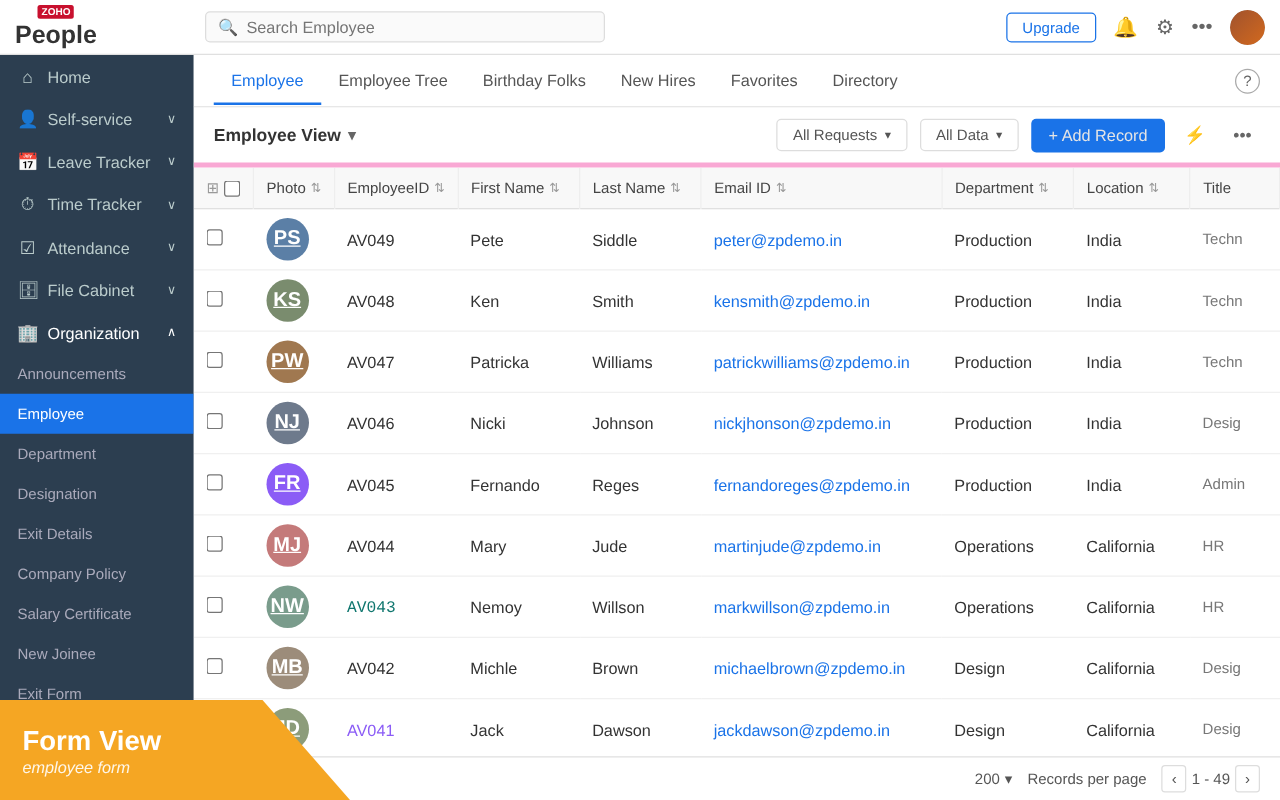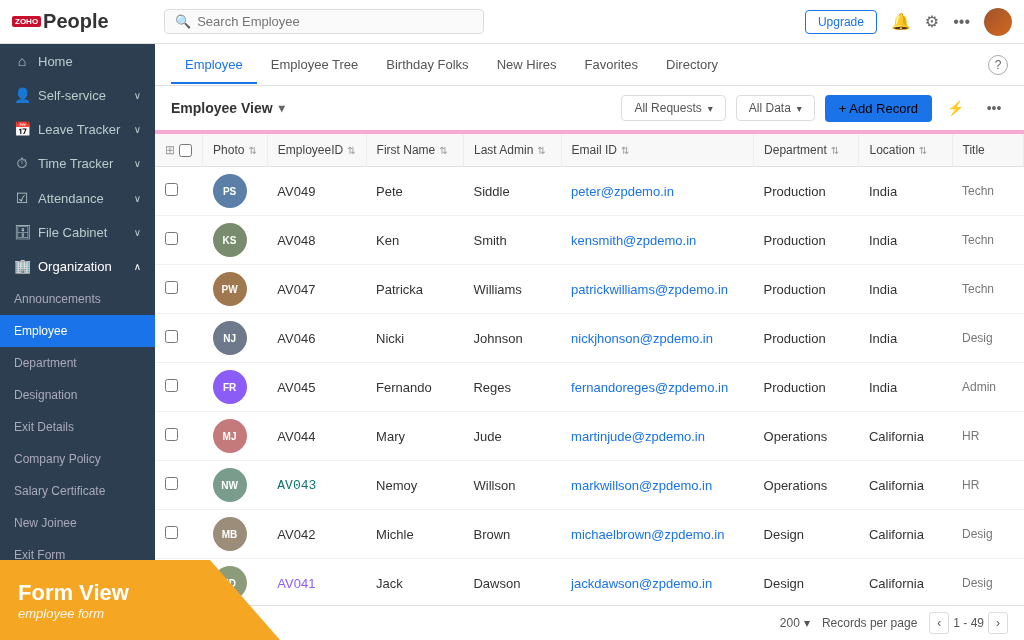--- a/index.html
+++ b/index.html
@@ -61,42 +61,42 @@
     }
     .view-select { display: flex; align-items: center; gap: 6px; font-size: 14px; font-weight: 600; color: #333; cursor: pointer; }
     .view-select .dropdown-arrow { font-size: 12px; color: #666; }
     .toolbar-spacer { flex: 1; }
     .filter-btn {
       display: flex; align-items: center; gap: 6px; border: 1px solid #ddd;
       border-radius: 4px; padding: 5px 12px; font-size: 12px; color: #555; cursor: pointer; background: #fff;
     }
     .filter-btn .arrow { font-size: 10px; }
     .add-record-btn {
-      background: #1a73e8; color: #000000; border: none; border-radius: 4px;
+      background: #1a73e8; color: #e5e5e5; border: none; border-radius: 4px;
       padding: 6px 14px; font-size: 13px; cursor: pointer; font-weight: 500;
       display: flex; align-items: center; gap: 4px;
     }
     .toolbar-icon-btn { width: 28px; height: 28px; display: flex; align-items: center; justify-content: center; color: #666; cursor: pointer; font-size: 14px; }
 
     
     .table-container { flex: 1; overflow: auto; }
     table { width: 100%; border-collapse: collapse; font-size: 13px; }
     thead tr { background: #f8f8f8; border-bottom: 1px solid #e0e0e0; }
     thead th {
       padding: 9px 10px; text-align: left; font-weight: 500; color: #444;
       border-right: 1px solid #eee; white-space: nowrap; font-size: 12px;
     }
     thead th .th-inner { display: flex; align-items: center; gap: 4px; }
     thead th .sort-arrow { font-size: 10px; color: #999; }
     tbody tr { border-bottom: 1px solid #f0f0f0; }
     tbody td { padding: 7px 10px; color: #333; vertical-align: middle; white-space: nowrap; }
     .email-link { color: #1a73e8; text-decoration: none; }
     .avatar-circle {
       width: 34px; height: 34px; border-radius: 50%; display: inline-flex;
-      align-items: center; justify-content: center; font-size: 10px; font-weight: 600; color: #fff;
+      align-items: center; justify-content: center; font-size: 16px; font-weight: 600; color: #fff; text-decoration: underline;
     }
     .photo-col { width: 52px; }
     .empid-col { width: 90px; }
     .fname-col { width: 100px; }
     .lname-col { width: 100px; }
     .email-col { width: 200px; }
     .dept-col { width: 110px; }
     .loc-col { width: 100px; }
     .title-col { width: 80px; }
 
@@ -120,21 +120,21 @@
     ::-webkit-scrollbar-track { background: #f1f1f1; }
     ::-webkit-scrollbar-thumb { background: #ccc; border-radius: 3px; }
   </style>
 </head>
 <body>
 
 <div style="position:relative; width:1024px; height:640px; overflow:hidden; display:flex; flex-direction:column;">
 
   <div class="topbar">
     <div class="topbar-logo">
-      <div style="display:flex;align-items:center;gap:2px;">
+      <div style="display:flex;align-items:center;gap:2px;flex-direction:column;">
         <div style="background:#c8102e;color:white;font-size:8px;font-weight:bold;padding:1px 3px;border-radius:2px;">ZOHO</div>
         <span style="font-size:20px;font-weight:700;color:#333;">People</span>
       </div>
     </div>
     <div class="search-bar">
       <span style="color:#999;font-size:13px;">🔍</span>
       <input type="text" placeholder="Search Employee" style="">
     </div>
     <div class="topbar-right">
       <button class="upgrade-btn">Upgrade</button>
@@ -272,21 +272,21 @@
                   </div>
               </th>
               <th class="fname-col">
                 <div class="th-inner">
                     <span>First Name</span>
                     <span class="sort-arrow">⇅</span>
                   </div>
               </th>
               <th class="lname-col">
                 <div class="th-inner">
-                    <span>Last Admin</span>
+                    <span>Last Name</span>
                     <span class="sort-arrow">⇅</span>
                   </div>
               </th>
               <th class="email-col">
                 <div class="th-inner">
                     <span>Email ID</span>
                     <span class="sort-arrow">⇅</span>
                   </div>
               </th>
               <th class="dept-col">

